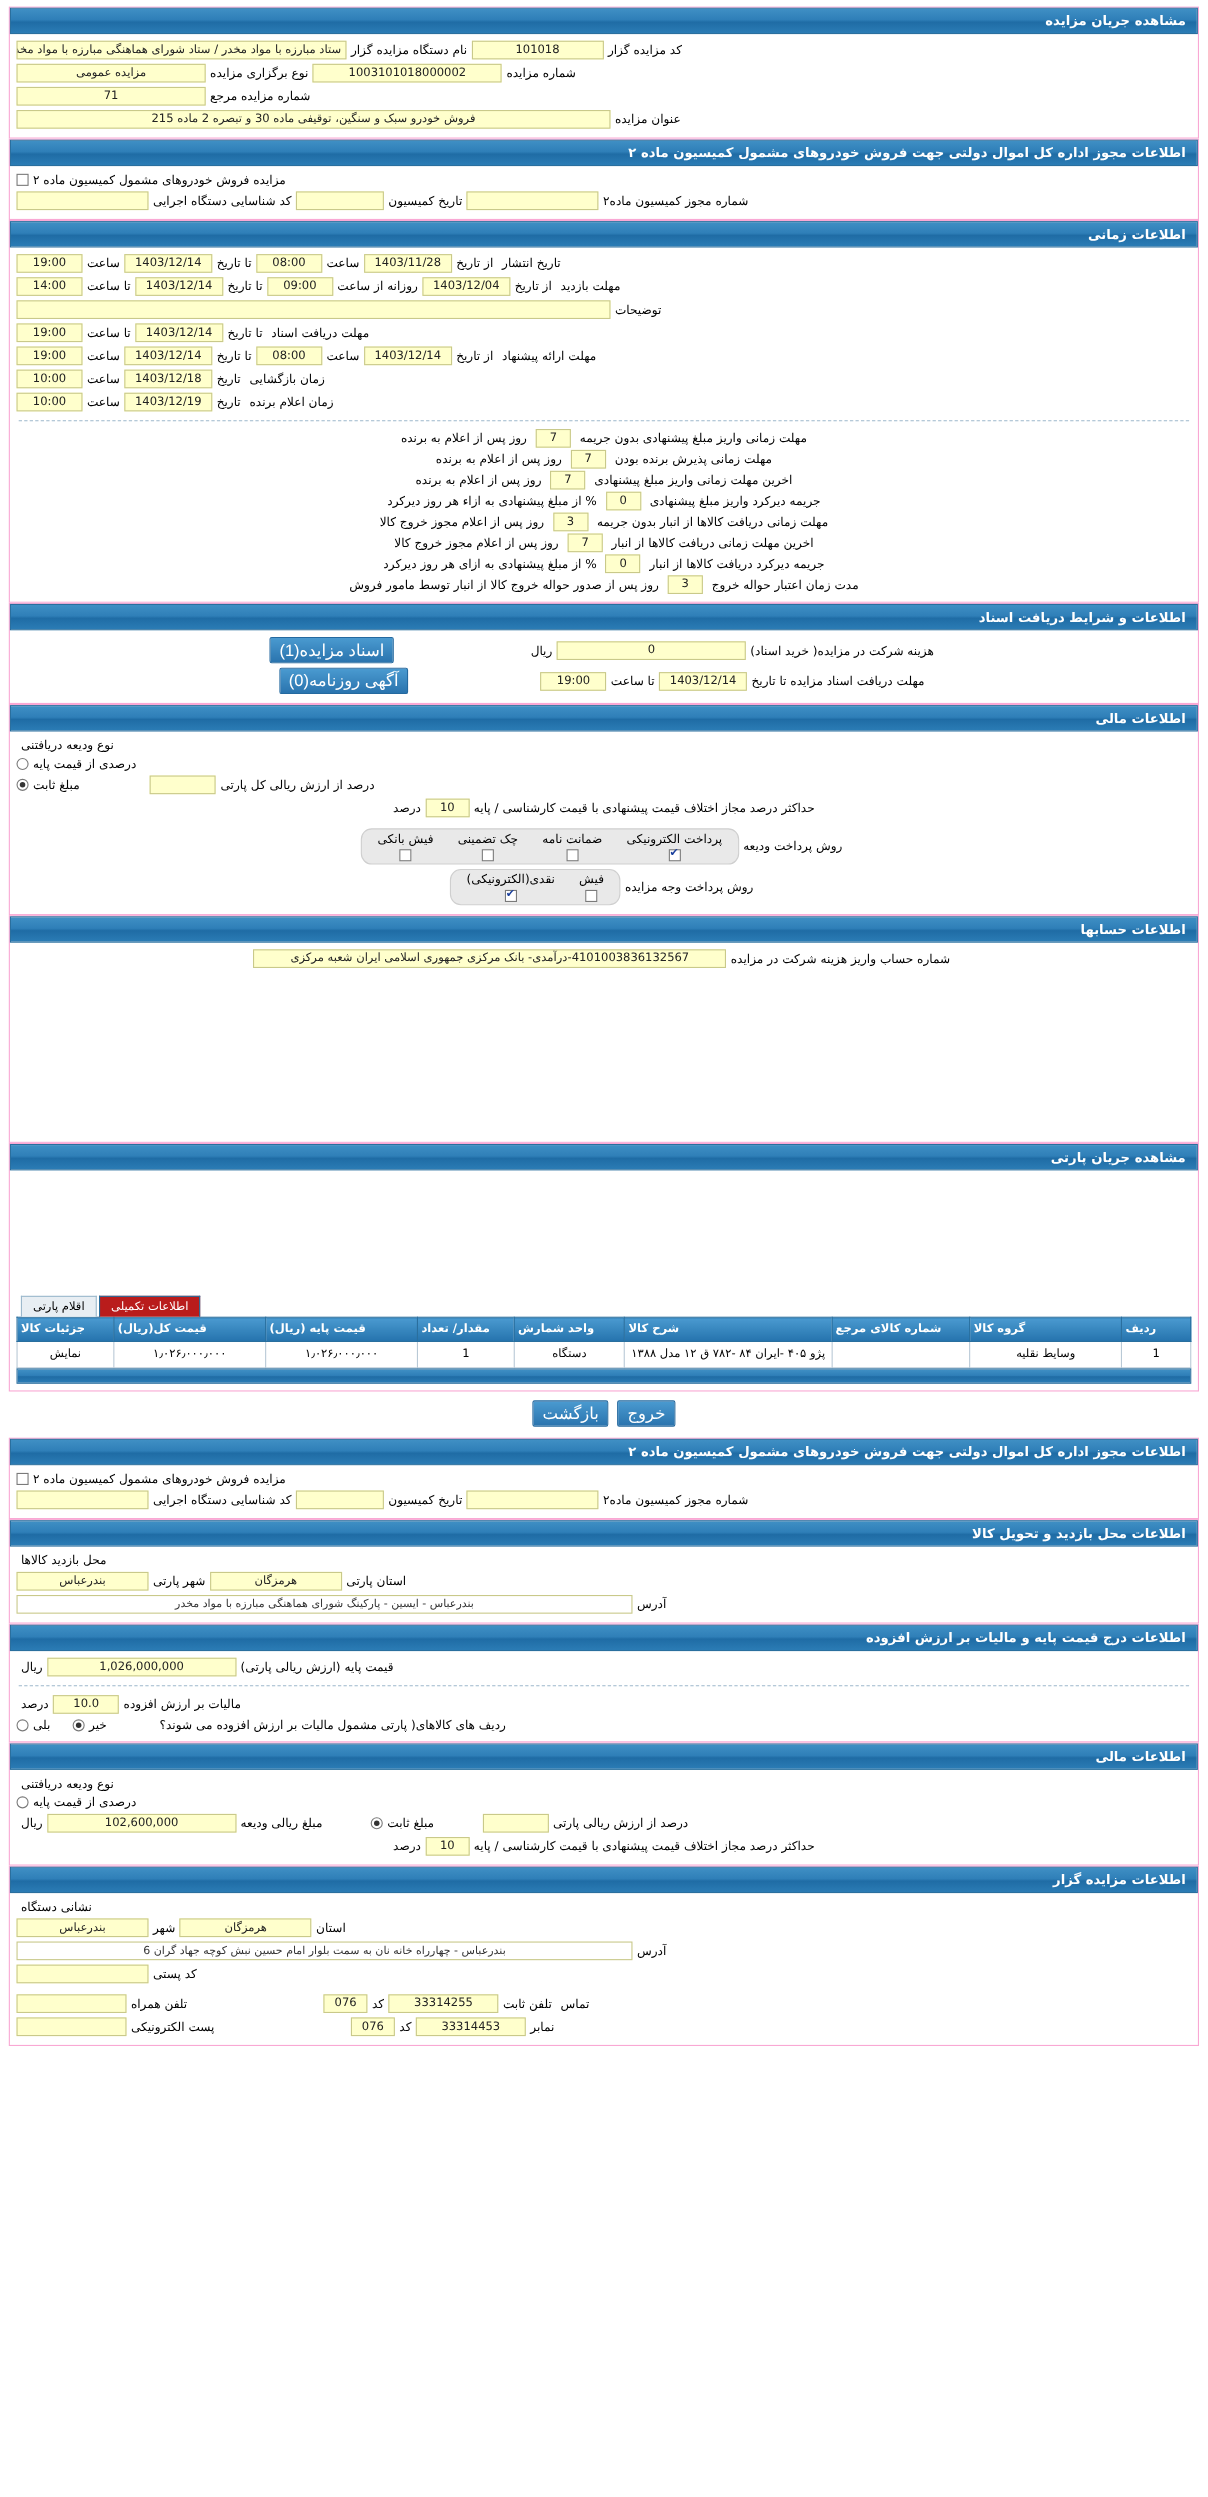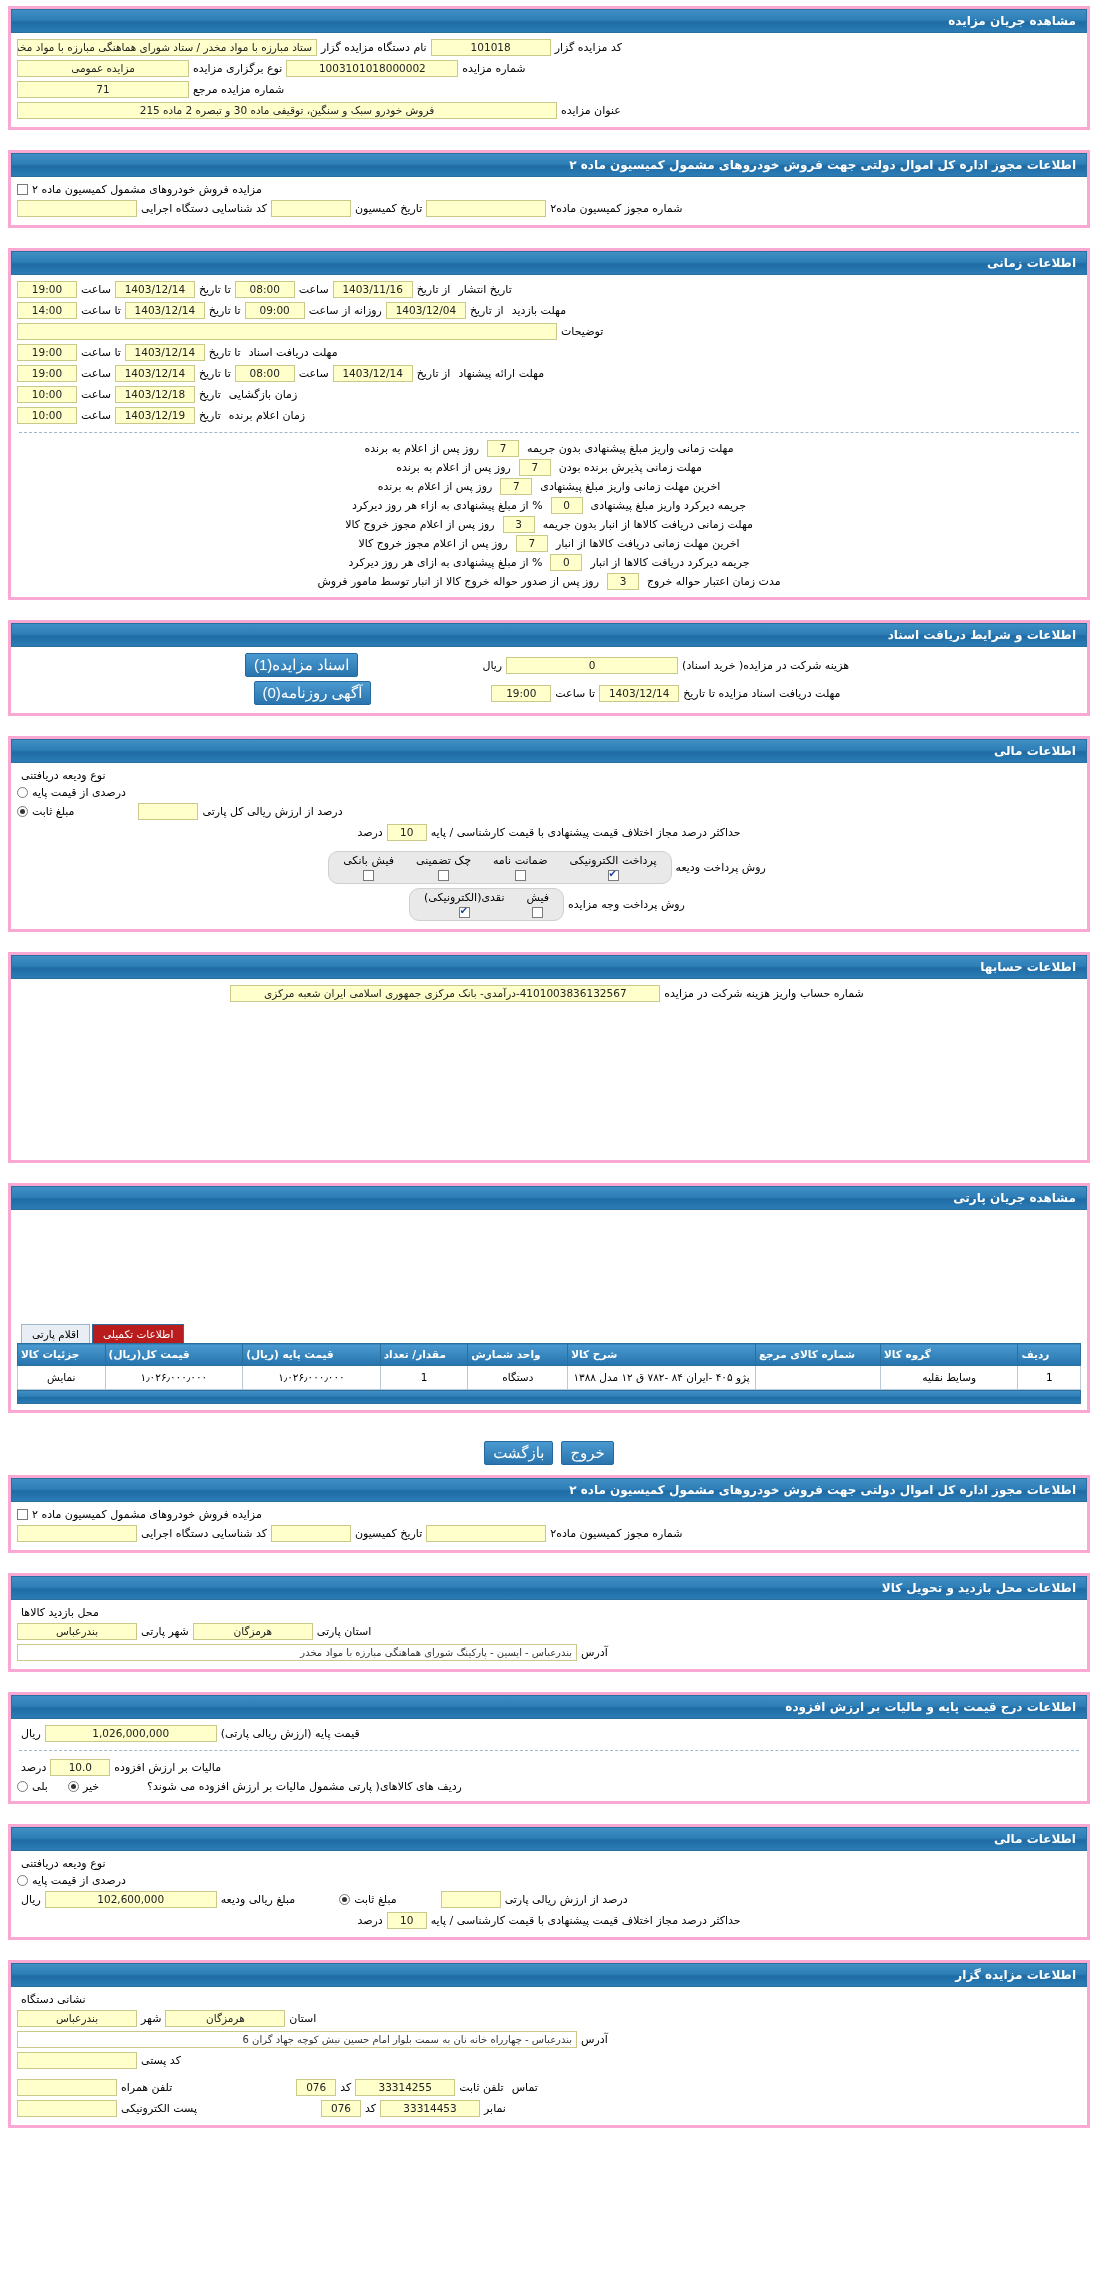--- a/index.html
+++ b/index.html
@@ -6,21 +6,21 @@
   body {
     margin: 0;
     background: #ffffff;
     font-family: "DejaVu Sans", "Liberation Sans", sans-serif;
     font-size: 11px;
     color: #000;
     direction: rtl;
   }
   .page { width: 1098px; margin: 0 auto; padding: 6px 8px 10px 8px; }
 
-  .panel { border: 3px solid #f9a8d4; background: #fff; margin-bottom: 20px; }
+  .panel { border: 1px solid #f9a8d4; background: #fff; margin-bottom: 0; }
   .panel-inner { padding: 4px 6px 6px 6px; }
 
   .bar {
     background: linear-gradient(to bottom, #3f8fc4 0%, #2f7fb8 45%, #1f6ca5 55%, #2b7cb5 100%);
     color: #fff;
     font-weight: bold;
     font-size: 12px;
     padding: 4px 10px;
     border: 1px solid #2a6f9e;
     text-align: right;
@@ -107,21 +107,21 @@
   .tab {
     font-size: 10.5px; padding: 3px 10px; border: 1px solid #9cb8cc; border-bottom: none;
     background: #e8eef3; cursor: pointer;
   }
   .tab.active { background: #b91c1c; color: #fff; border-color: #2a6f9e; }
 
   .footbtns { display: flex; gap: 8px; justify-content: center; padding: 8px 0 10px 0; }
 
   .addr-box {
     background: #fff; border: 1px solid #c9c98a; height: 17px; font-size: 10px;
-    padding: 0 4px; line-height: 15px; color: #333; 
+    padding: 0 4px; line-height: 15px; color: #333; text-align: center;
     white-space: nowrap; overflow: hidden;
   }
 </style>
 </head>
 <body>
 
 <div class="page">
 
   <div class="panel">
     <div class="bar">مشاهده جریان مزایده</div>
@@ -171,21 +171,21 @@
     </div>
   </div>
 
   <div class="panel">
     <div class="bar">اطلاعات زمانی</div>
     <div class="panel-inner">
 
       <div class="row" style="justify-content:flex-end">
         <span class="lbl">تاریخ انتشار</span>
         <span class="lbl">از تاریخ</span>
-        <span class="fld w80">1403/11/16</span>
+        <span class="fld w80">1403/11/28</span>
         <span class="lbl">ساعت</span>
         <span class="fld w60">08:00</span>
         <span class="lbl">تا تاریخ</span>
         <span class="fld w80">1403/12/14</span>
         <span class="lbl">ساعت</span>
         <span class="fld w60">19:00</span>
       </div>
 
       <div class="row" style="justify-content:flex-end">
         <span class="lbl">مهلت بازدید</span>

